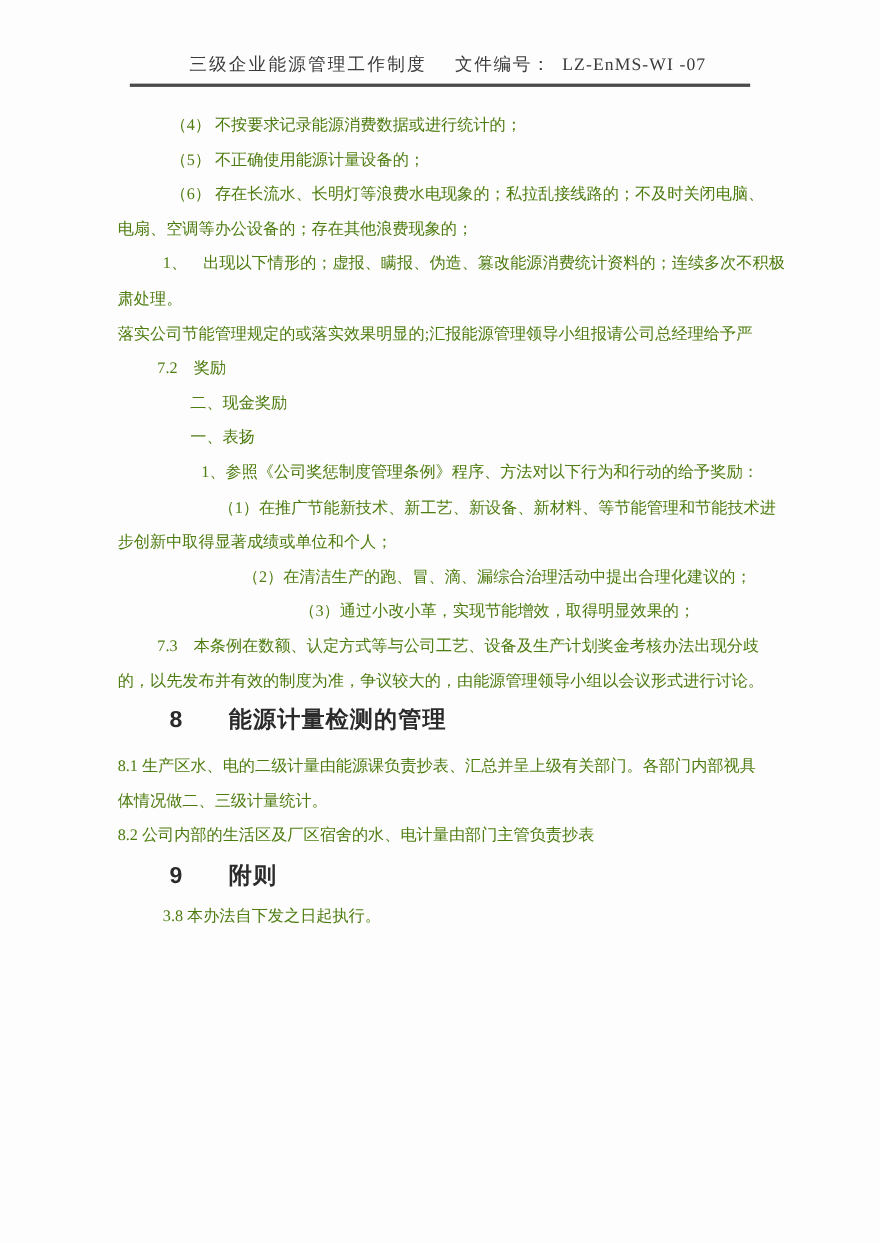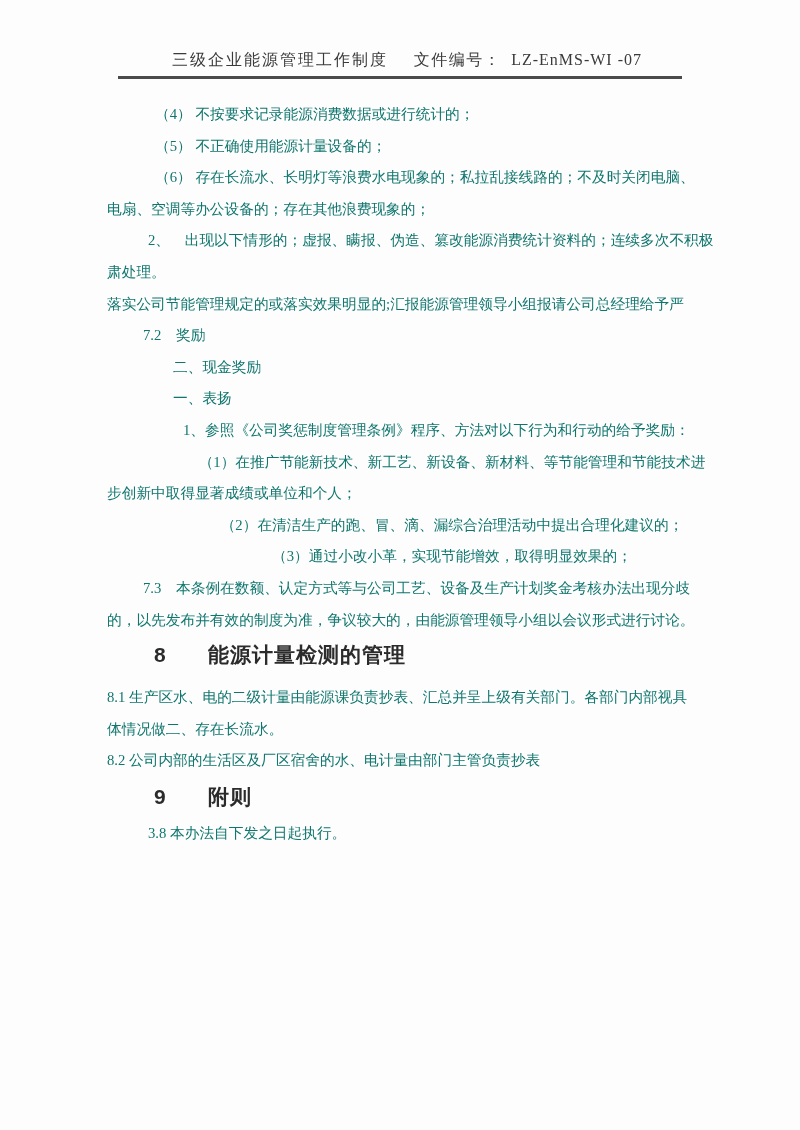--- a/index.html
+++ b/index.html
@@ -28,21 +28,21 @@
   .doc-title { margin-left: 54px; letter-spacing: 2px; }
   .doc-no-group { margin-left: auto; padding-right: 40px; display: flex; }
   .doc-no-label { letter-spacing: 1.5px; }
   .doc-no { margin-left: 10px; letter-spacing: 1px; }
   .doc-body {
     margin: 20px 0 0 107px;
     width: 600px;
     font-size: 14.7px;
     line-height: 31.6px;
   }
-  .line { white-space: pre; color: #0f766e; }
+  .line { white-space: pre; color: #4d7c0f; }
   .ind-none { margin-left: 0; }
   .ind-item { margin-left: 48px; }
   .ind-num  { margin-left: 41px; }
   .ind-sub  { margin-left: 36px; }
   .ind-cn1  { margin-left: 43px; }
   .ind-cn2  { margin-left: 66px; }
   .ind-d1   { margin-left: 76px; }
   .ind-d2   { margin-left: 90px; text-align: center; }
   .heading {
     font-family: "Liberation Sans", "DejaVu Sans", sans-serif;
@@ -68,34 +68,34 @@
       <span class="doc-no-label">文件编号：</span>
       <span class="doc-no">LZ-EnMS-WI -07</span>
     </span>
   </div>
 
   <div class="doc-body">
       <div class="line ind-item">（4） 不按要求记录能源消费数据或进行统计的；</div>
       <div class="line ind-item">（5） 不正确使用能源计量设备的；</div>
       <div class="line ind-item">（6） 存在长流水、长明灯等浪费水电现象的；私拉乱接线路的；不及时关闭电脑、</div>
       <div class="line ind-none">电扇、空调等办公设备的；存在其他浪费现象的；</div>
-      <div class="line ind-num">2、　出现以下情形的；虚报、瞒报、伪造、篡改能源消费统计资料的；连续多次不积极</div>
+      <div class="line ind-num">1、　出现以下情形的；虚报、瞒报、伪造、篡改能源消费统计资料的；连续多次不积极</div>
       <div class="line ind-none">肃处理。</div>
       <div class="line ind-none">落实公司节能管理规定的或落实效果明显的;汇报能源管理领导小组报请公司总经理给予严</div>
       <div class="line ind-sub">7.2　奖励</div>
       <div class="line ind-cn2">二、现金奖励</div>
       <div class="line ind-cn2">一、表扬</div>
       <div class="line ind-d1">1、参照《公司奖惩制度管理条例》程序、方法对以下行为和行动的给予奖励：</div>
       <div class="line ind-d2">（1）在推广节能新技术、新工艺、新设备、新材料、等节能管理和节能技术进</div>
       <div class="line ind-none">步创新中取得显著成绩或单位和个人；</div>
       <div class="line ind-d2">（2）在清洁生产的跑、冒、滴、漏综合治理活动中提出合理化建议的；</div>
       <div class="line ind-d2">（3）通过小改小革，实现节能增效，取得明显效果的；</div>
       <div class="line ind-sub">7.3　本条例在数额、认定方式等与公司工艺、设备及生产计划奖金考核办法出现分歧</div>
       <div class="line ind-none">的，以先发布并有效的制度为准，争议较大的，由能源管理领导小组以会议形式进行讨论。</div>
       <div class="heading h8"><span class="h-num">8</span><span class="h-title">能源计量检测的管理</span></div>
       <div class="line ind-none">8.1 生产区水、电的二级计量由能源课负责抄表、汇总并呈上级有关部门。各部门内部视具</div>
-      <div class="line ind-none">体情况做二、存在长流水。</div>
+      <div class="line ind-none">体情况做二、三级计量统计。</div>
       <div class="line ind-none">8.2 公司内部的生活区及厂区宿舍的水、电计量由部门主管负责抄表</div>
       <div class="heading h9"><span class="h-num">9</span><span class="h-title">附则</span></div>
       <div class="line ind-num">3.8 本办法自下发之日起执行。</div>
     </div>
 
 </div>
 
 </body></html>

